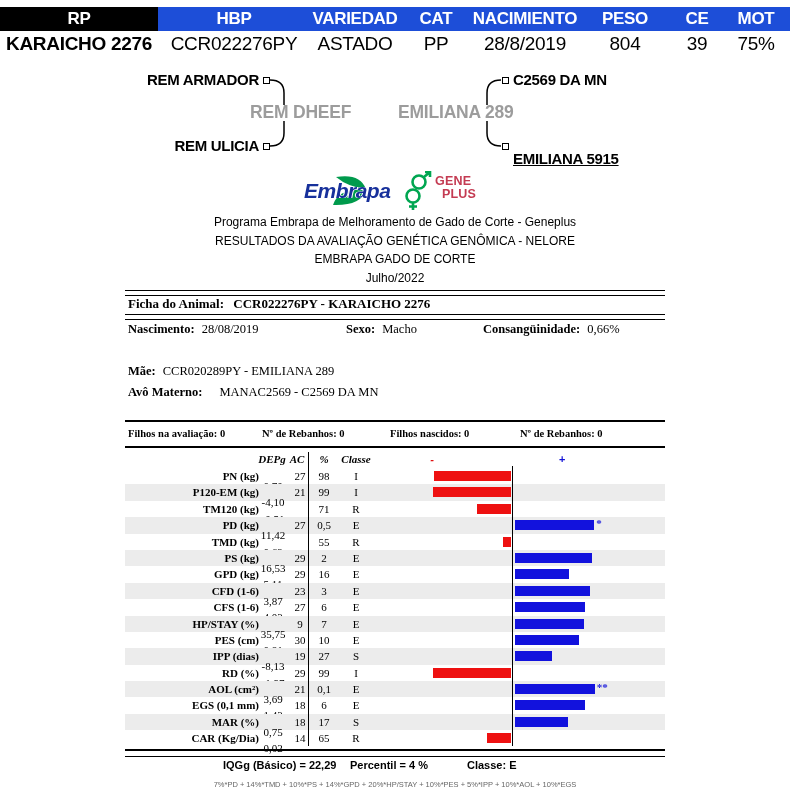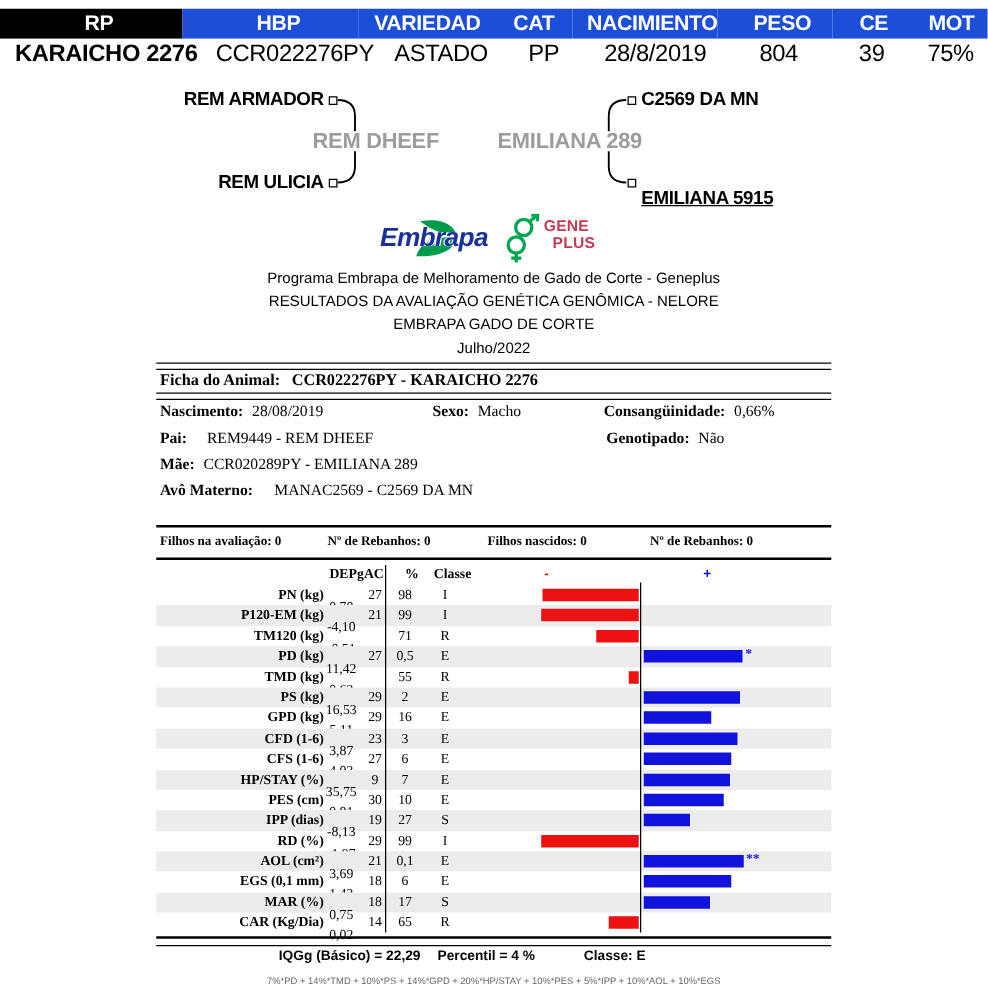--- a/index.html
+++ b/index.html
@@ -2,21 +2,21 @@
 <html><head>
 <meta charset="utf-8">
 <style>
   html,body {margin:0; padding:0;}
   body {width:790px; height:793px; background:#fff; position:relative; overflow:hidden;
         font-family:"Liberation Sans",sans-serif; color:#000;}
 
   
   .top-table {position:absolute; top:7px; left:0; width:790px;}
   .tt-row {display:flex;}
-  .tt-cell {display:flex; align-items:center; justify-content:center; white-space:nowrap;padding-left:12px;}
+  .tt-cell {display:flex; align-items:center; justify-content:center; white-space:nowrap;}
   .tt-head {height:24px; background:#1d4ed8; color:#fff; font-weight:bold; font-size:17px; letter-spacing:-0.3px;}
   .tt-head.first {background:#000;}
   .tt-data {height:25px; background:#fff; color:#000; font-size:19px; letter-spacing:-0.3px;}
   .tt-data.first {font-weight:bold;}
 
   
   .pedigree {position:absolute; top:60px; left:0; width:790px; height:105px;}
   .ped-label {position:absolute; font-size:15px; font-weight:bold; letter-spacing:-0.3px; white-space:nowrap;}
   .ped-parent {position:absolute; font-size:17.5px; font-weight:bold; color:#9c9c9c; letter-spacing:-0.2px; white-space:nowrap;}
   .ped-square {position:absolute; width:5px; height:5px; border:1.5px solid #000; background:#fff;}
@@ -49,21 +49,21 @@
   .info-abs {position:absolute; top:0;}
 
   .filhos-row {position:absolute; left:0; top:428px; width:540px; font-size:10.5px; font-weight:bold;}
   .filhos-item {position:absolute; top:0; white-space:nowrap;}
 
   
   .dep {position:absolute; left:0; top:452px; width:540px; height:296px; font-size:11px;}
   .dep-vline1 {position:absolute; left:183px; top:0; height:294px; border-left:1.6px solid #000;}
   .dep-vline2 {position:absolute; left:387px; top:14px; height:280px; border-left:1.6px solid #000;}
   .dep-header {position:relative; height:16px; font-weight:bold;}
-  .dep-header span {position:absolute; text-align:right; top:1px;}
+  .dep-header span {position:absolute; text-align:center; top:1px;font-style:italic;}
   .h-dep {left:128px; width:38px;}
   .h-ac {left:162px; width:20px;}
   .h-pct {left:188px; width:22px;}
   .h-classe {left:210px; width:42px;}
   .h-minus {left:300px; width:14px; color:#e01010; font-family:"Liberation Sans",sans-serif;}
   .h-plus {left:430px; width:14px; color:#1212d6; font-family:"Liberation Sans",sans-serif;}
   .dep-row {position:relative; height:16.4px;}
   .dep-row.stripe {background:#ececec;}
   .c-label {position:absolute; right:406px; top:2px; font-weight:bold; white-space:nowrap;}
   .c-dep {position:absolute; left:130px; width:36px; top:12px; text-align:center;}
@@ -158,24 +158,20 @@
     <span>Ficha do Animal:</span>
     <span style="margin-left:6px;">CCR022276PY - KARAICHO 2276</span>
   </div>
   <div class="rule-dbl" style="top:314px;"></div>
 
   <div class="info-row" style="top:322px;">
     <span class="info-label">Nascimento:</span><span>28/08/2019</span>
     <span class="info-abs" style="left:218px;"><span class="info-label">Sexo:</span><span>Macho</span></span>
     <span class="info-abs" style="left:355px;"><span class="info-label">Consangüinidade:</span><span>0,66%</span></span>
   </div>
-  <div class="info-row" style="top:343px;">
-    <span class="info-label">Pai:</span><span style="margin-left:9px;">REM9449 - REM DHEEF</span>
-    <span class="info-abs" style="left:357px;"><span class="info-label">Genotipado:</span><span>Não</span></span>
-  </div>
   <div class="info-row" style="top:364px;">
     <span class="info-label">Mãe:</span><span>CCR020289PY - EMILIANA 289</span>
   </div>
   <div class="info-row" style="top:385px;">
     <span class="info-label">Avô Materno:</span><span style="margin-left:10px;">MANAC2569 - C2569 DA MN</span>
   </div>
 
   <div class="rule-thick" style="top:420px;"></div>
 
   <div class="filhos-row">

